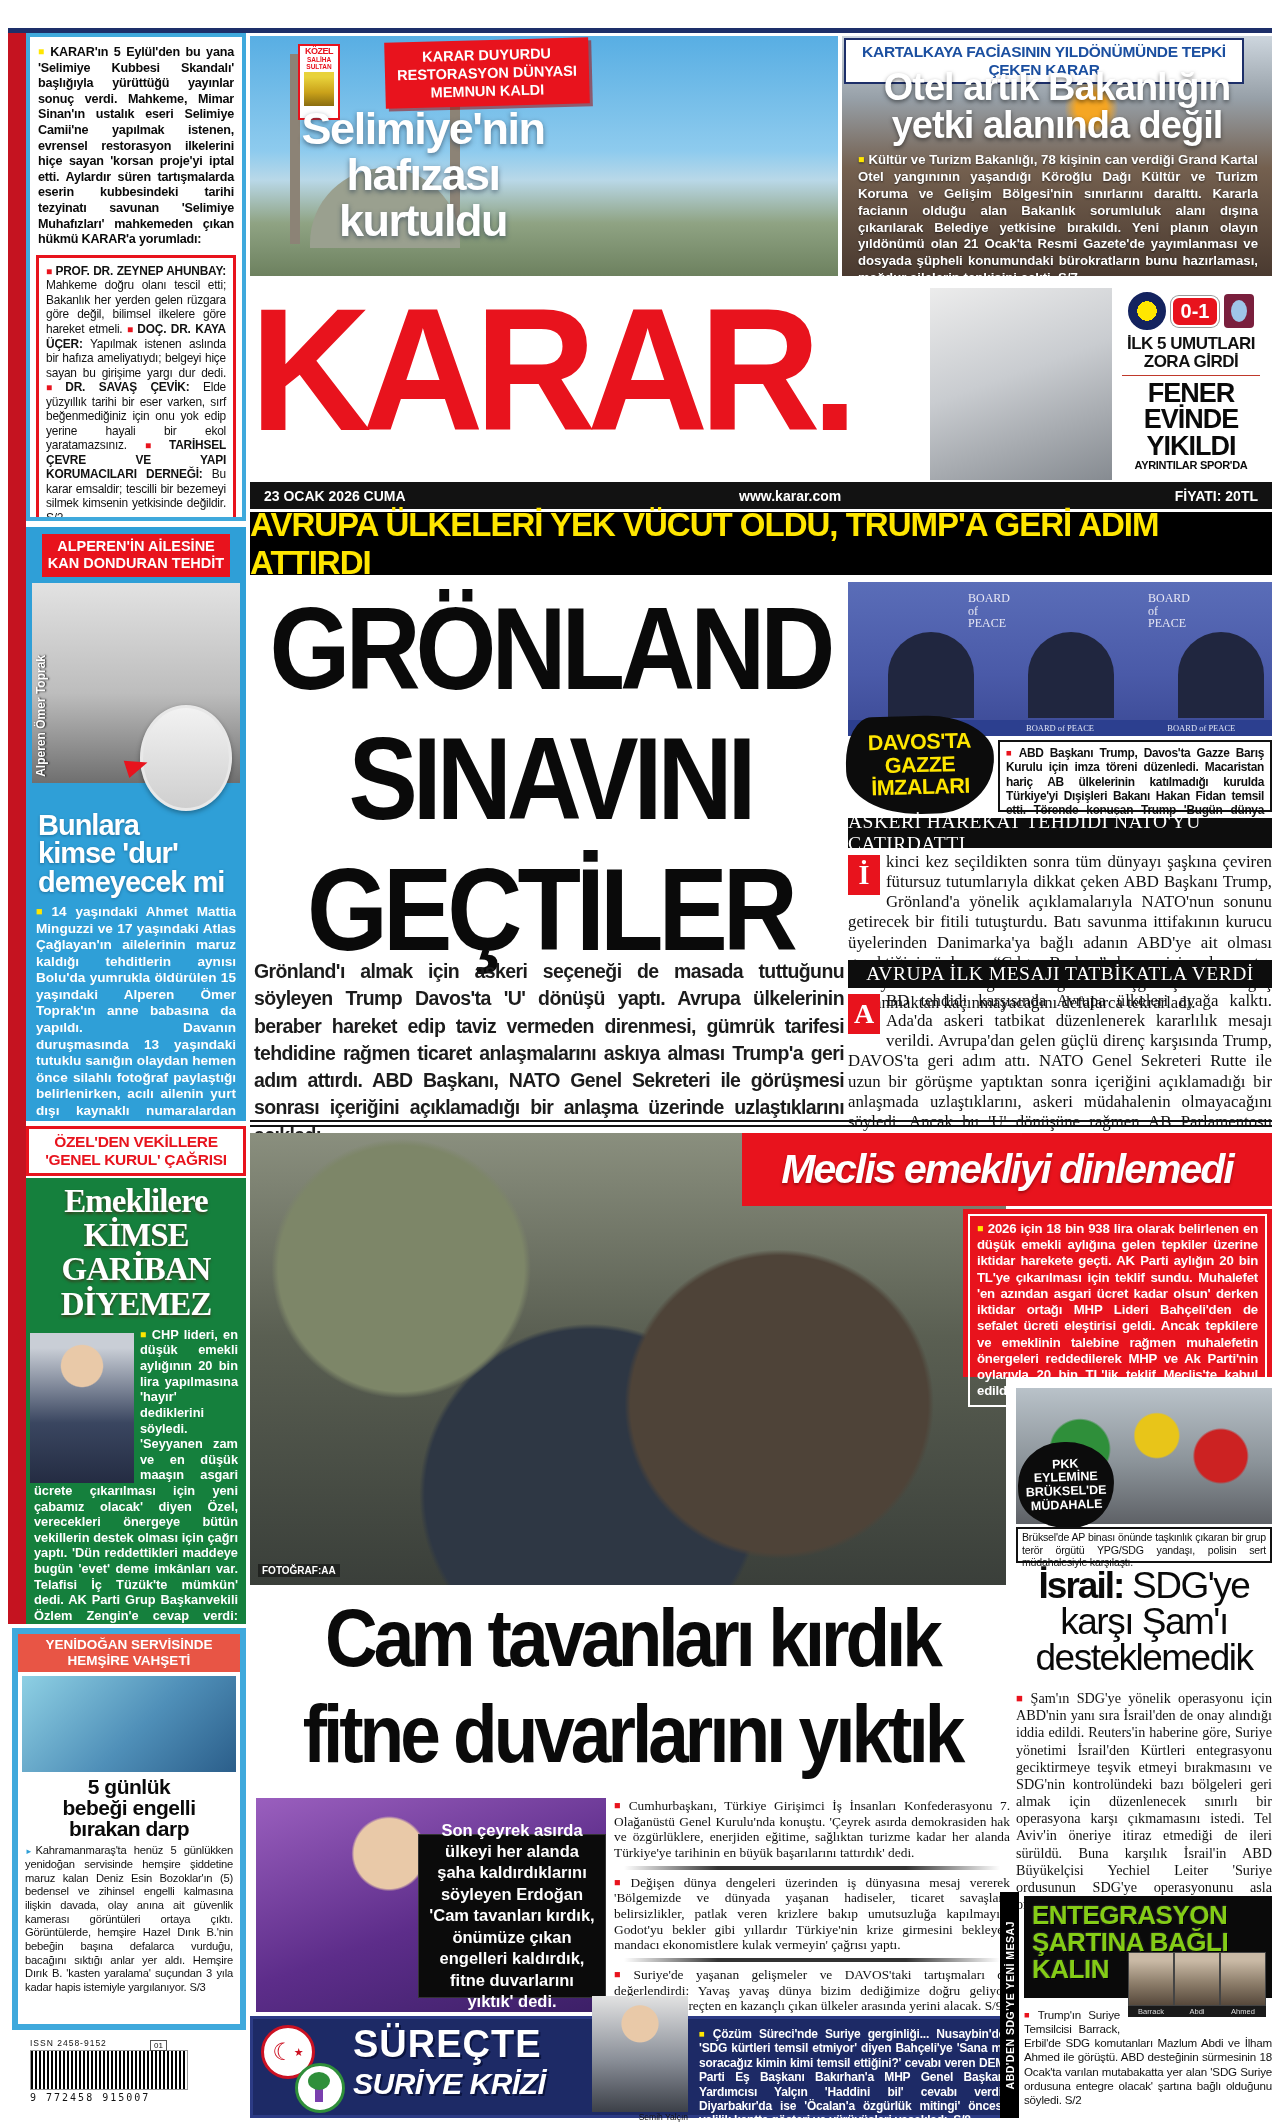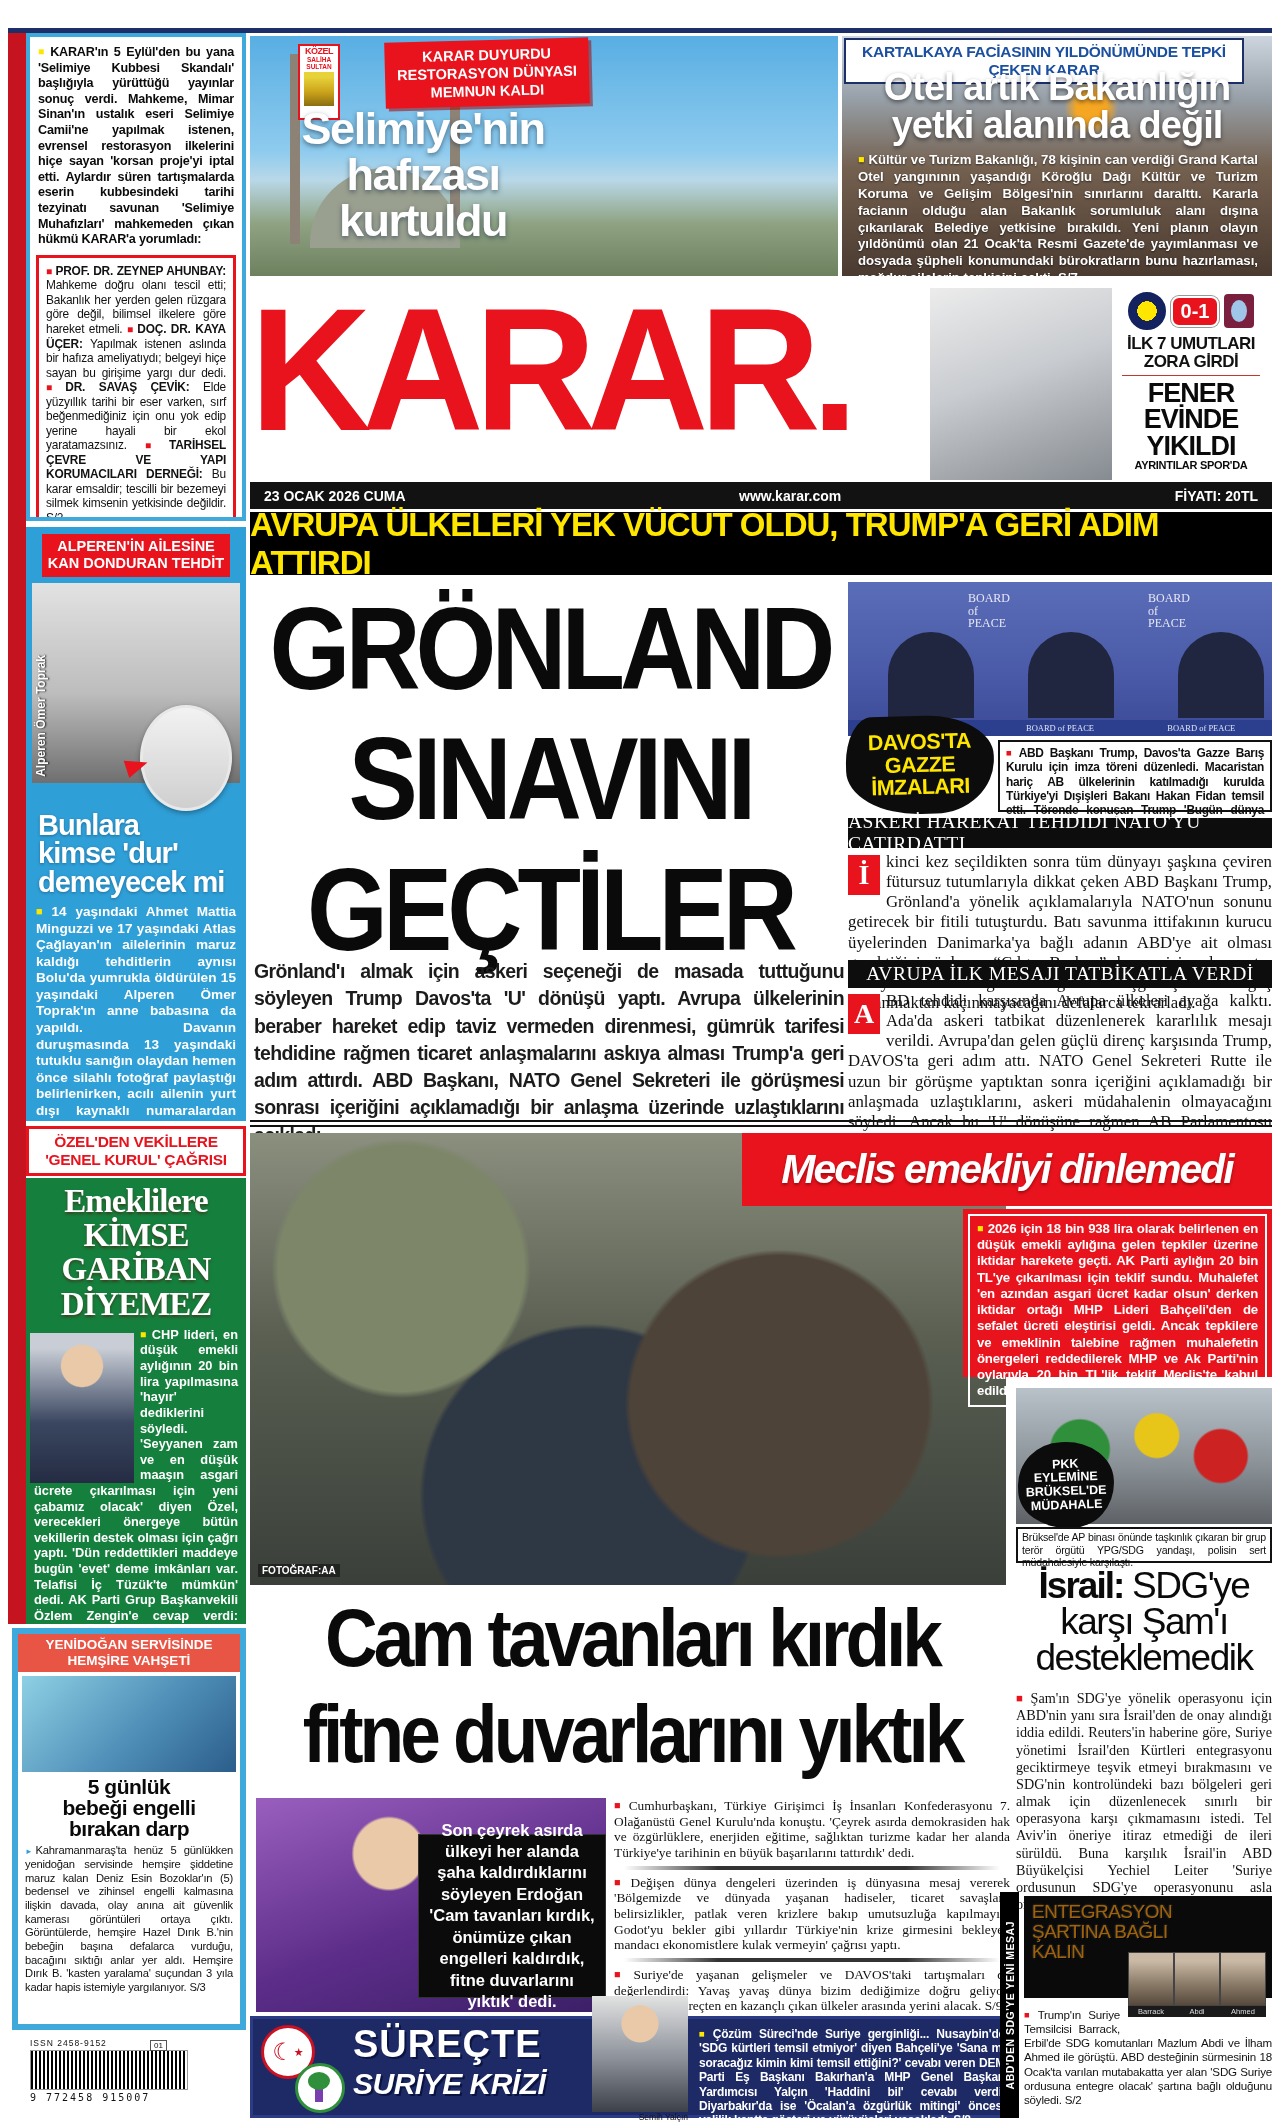--- a/index.html
+++ b/index.html
@@ -146,22 +146,22 @@
   .pkk-cap{left:1016px;top:1527px;width:256px;height:36px;border:2px solid #111;background:#fff;color:#0f0f0f;
         font-size:10.6px;line-height:1.18;padding:2px 4px;letter-spacing:-.2px}
   
   .isr-head{left:1016px;top:1568px;width:256px;text-align:center;color:#0a0a0a;font-size:37px;line-height:.97;letter-spacing:-1.5px}
   .isr-head b{letter-spacing:-2px}
   .isr-body{left:1016px;top:1690px;width:256px;height:202px;font-family:"Liberation Serif",serif;font-size:14.2px;line-height:1.21;color:#111}
   
   .vbar{left:1000px;top:1892px;width:19px;height:226px;background:#000;color:#fff;display:flex;align-items:center;justify-content:center}
   .vbar span{writing-mode:vertical-rl;transform:rotate(180deg);font-weight:bold;font-size:10.5px;letter-spacing:.5px;white-space:nowrap}
   
-  .ent-box{left:1024px;top:1896px;width:248px;height:102px;background:#0a0a0a;color:#a16207;font-weight:normal;
-        font-size:19px;line-height:1.04;letter-spacing:-.5px;padding:6px 8px;text-shadow:1px 1px 0 #000,0 0 2px #666}
+  .ent-box{left:1024px;top:1896px;width:248px;height:102px;background:#0a0a0a;color:#84cc16;font-weight:bold;
+        font-size:26px;line-height:1.04;letter-spacing:-.5px;padding:6px 8px;text-shadow:1px 1px 0 #000,0 0 2px #666}
   .ent-photos{left:1128px;top:1952px;width:146px;display:flex;gap:0}
   .ent-ph{width:46px}
   .ent-img{height:52px;background:linear-gradient(180deg,#c9b9a5 15%,#8a7b68 60%,#57493c);border:1px solid #444}
   .ent-lbl{background:#1a1a1a;color:#ddd;font-size:7.5px;text-align:center;padding:1px 0}
   .ent-body{left:1024px;top:2008px;width:248px;font-size:11.6px;line-height:1.22;color:#111;letter-spacing:-.2px}
   .ent-spacer{float:right;width:152px;height:28px}
   
   .cam-head{left:256px;top:1590px;width:752px;text-align:center;color:#0a0a0a;font-weight:bold;font-size:73px;
         line-height:1.18;letter-spacing:-4px;transform:scaleY(1.12);transform-origin:top center}
   .erd-photo{left:256px;top:1798px;width:350px;height:214px;overflow:hidden;
@@ -226,21 +226,21 @@
   <div class="otel-body jus"><span class="yb"></span><span>Kültür ve Turizm Bakanlığı, 78 kişinin can verdiği Grand Kartal Otel yangınının yaşandığı Köroğlu Dağı Kültür ve Turizm Koruma ve Gelişim Bölgesi'nin sınırlarını daralttı. Kararla facianın olduğu alan Bakanlık sorumluluk alanı dışına çıkarılarak Belediye yetkisine bırakıldı. Yeni planın olayın yıldönümü olan 21 Ocak'ta Resmi Gazete'de yayımlanması ve dosyada şüpheli konumundaki bürokratların bunu hazırlaması, mağdur ailelerin tepkisini çekti. S/7</span></div>
 </div>
 
 <div class="m player"></div>
 <div class="m fener">
   <div class="crest-row">
     <div class="crest-f"></div>
     <div class="score">0-1</div>
     <div class="crest-v"></div>
   </div>
-  <div class="fener-kick pre">İLK 7 UMUTLARI
+  <div class="fener-kick pre">İLK 5 UMUTLARI
 ZORA GİRDİ</div>
   <div class="fener-div"></div>
   <div class="fener-head pre">FENER
 EVİNDE
 YIKILDI</div>
   <div class="fener-sub">AYRINTILAR SPOR'DA</div>
 </div>
 
 <div class="m logo">KARAR.</div>
 <div class="m mast-bar">

